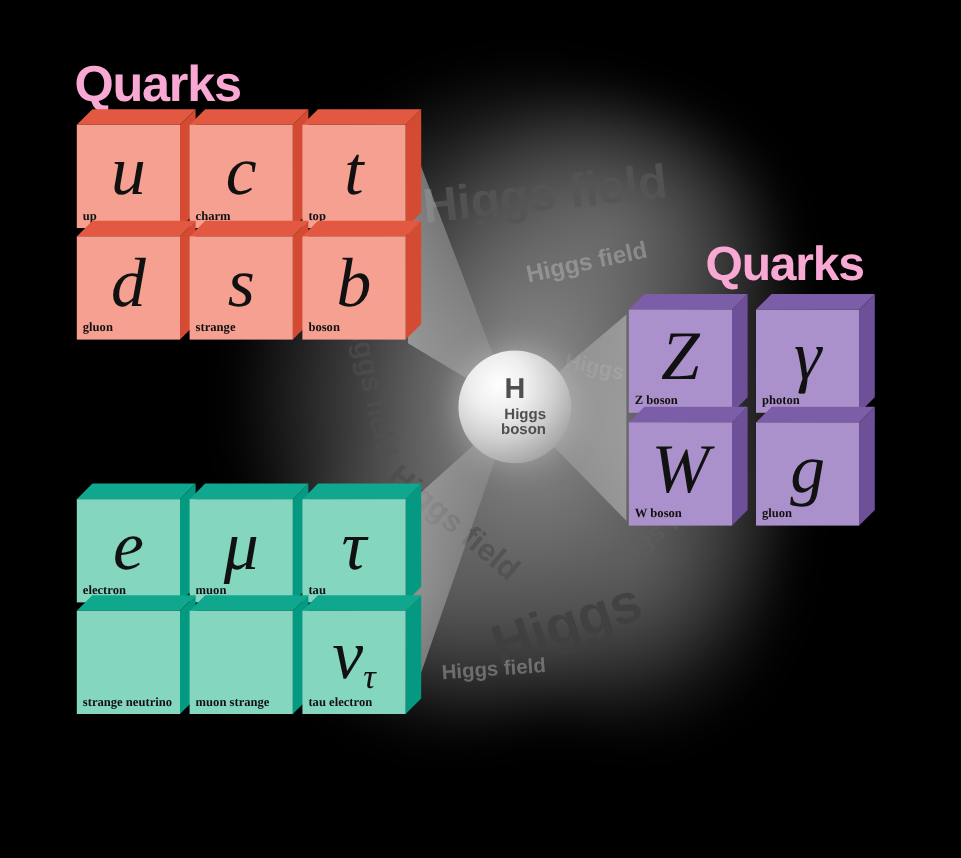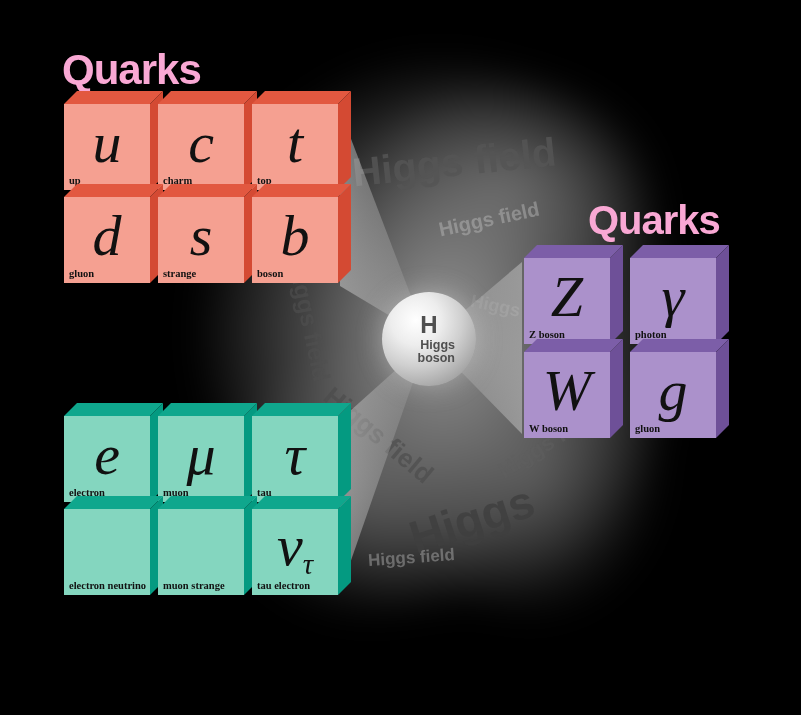--- a/index.html
+++ b/index.html
@@ -174,21 +174,21 @@
     <div class="cube-right"></div>
     <div class="cube-face">
       <div class="symbol">τ</div>
       <div class="plabel">tau</div>
     </div>
   </div>
   <div class="cube lepton" style="left:64px;top:509px">
     <div class="cube-top"></div>
     <div class="cube-right"></div>
     <div class="cube-face">
-      <div class="plabel">electron neutrino</div>
+      <div class="plabel">strange neutrino</div>
     </div>
   </div>
   <div class="cube lepton" style="left:158px;top:509px">
     <div class="cube-top"></div>
     <div class="cube-right"></div>
     <div class="cube-face">
       <div class="plabel">muon strange</div>
     </div>
   </div>
   <div class="cube lepton" style="left:252px;top:509px">

